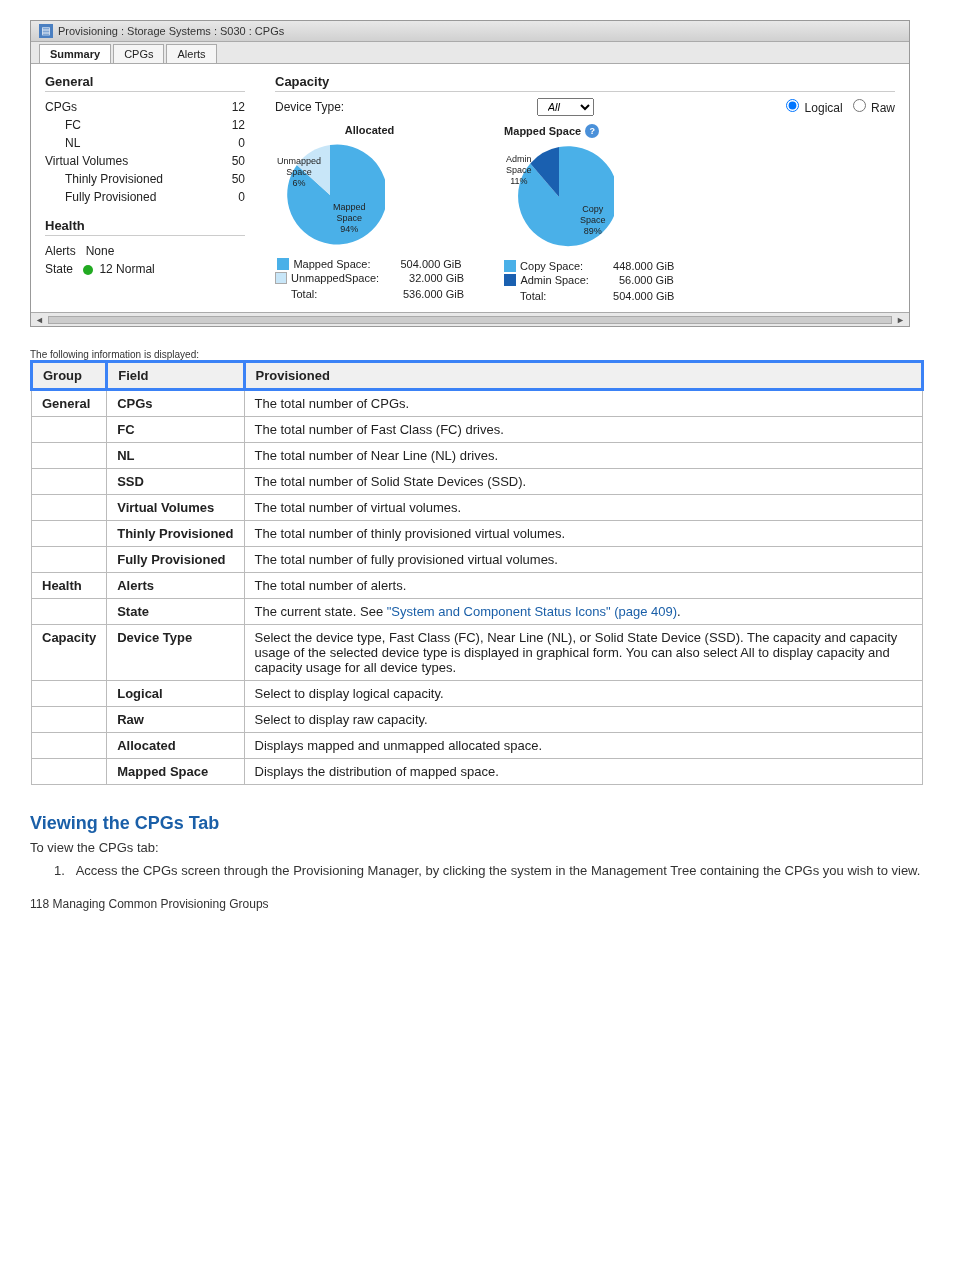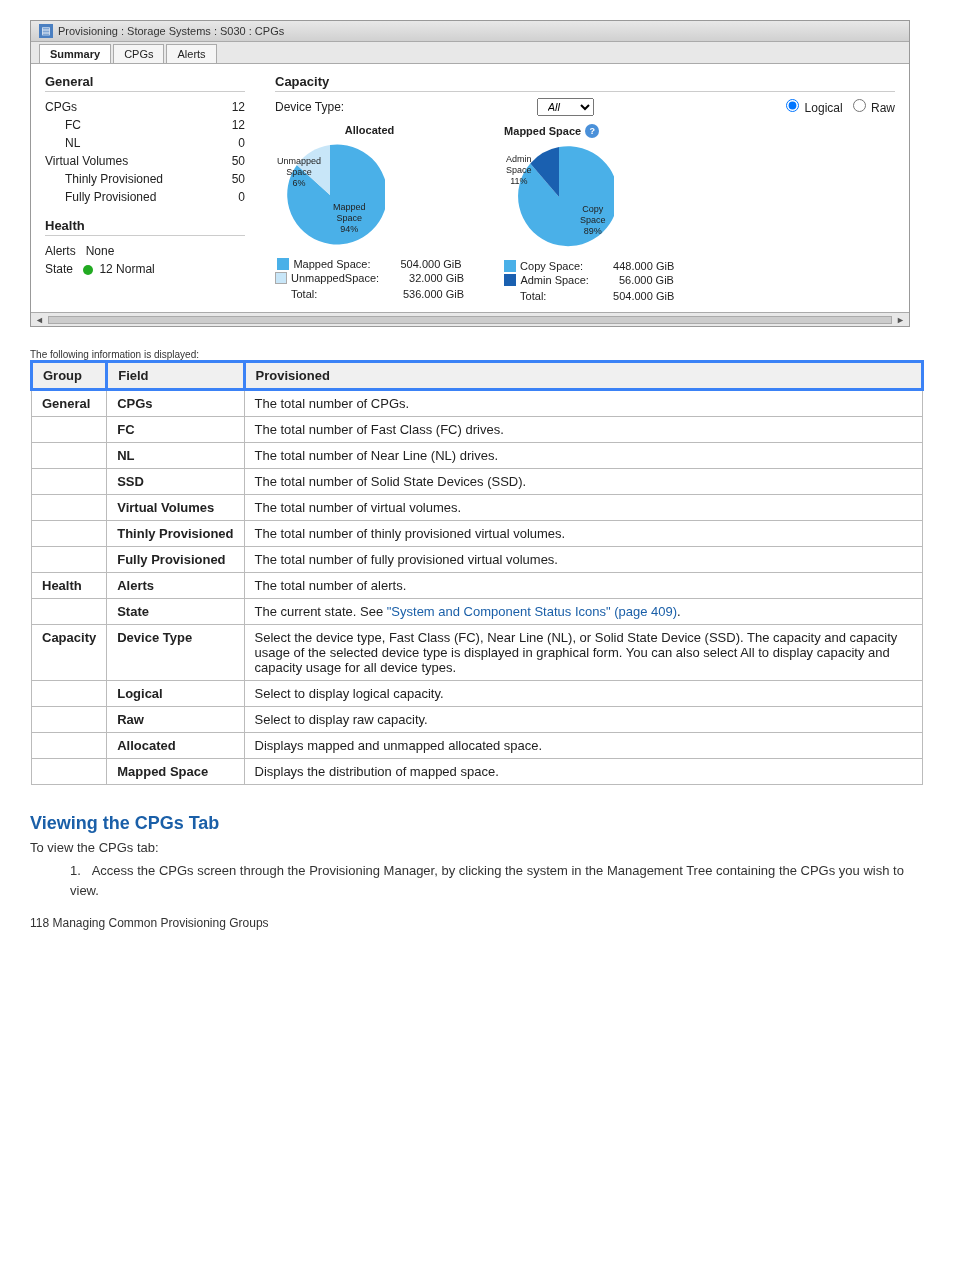--- a/index.html
+++ b/index.html
@@ -186,21 +186,21 @@
       font-weight: bold;
       margin-bottom: 6px;
       margin-top: 4px;
     }
     .sub-text {
       font-size: 13px;
       margin-bottom: 6px;
       color: #333;
     }
     .numbered-item {
-      margin-left: 40px;
+      margin-left: 24px;
       font-size: 13px;
       color: #333;
       line-height: 1.5;
     }
     .page-num {
       font-size: 12px;
       color: #333;
       margin-top: 16px;
     }
 

